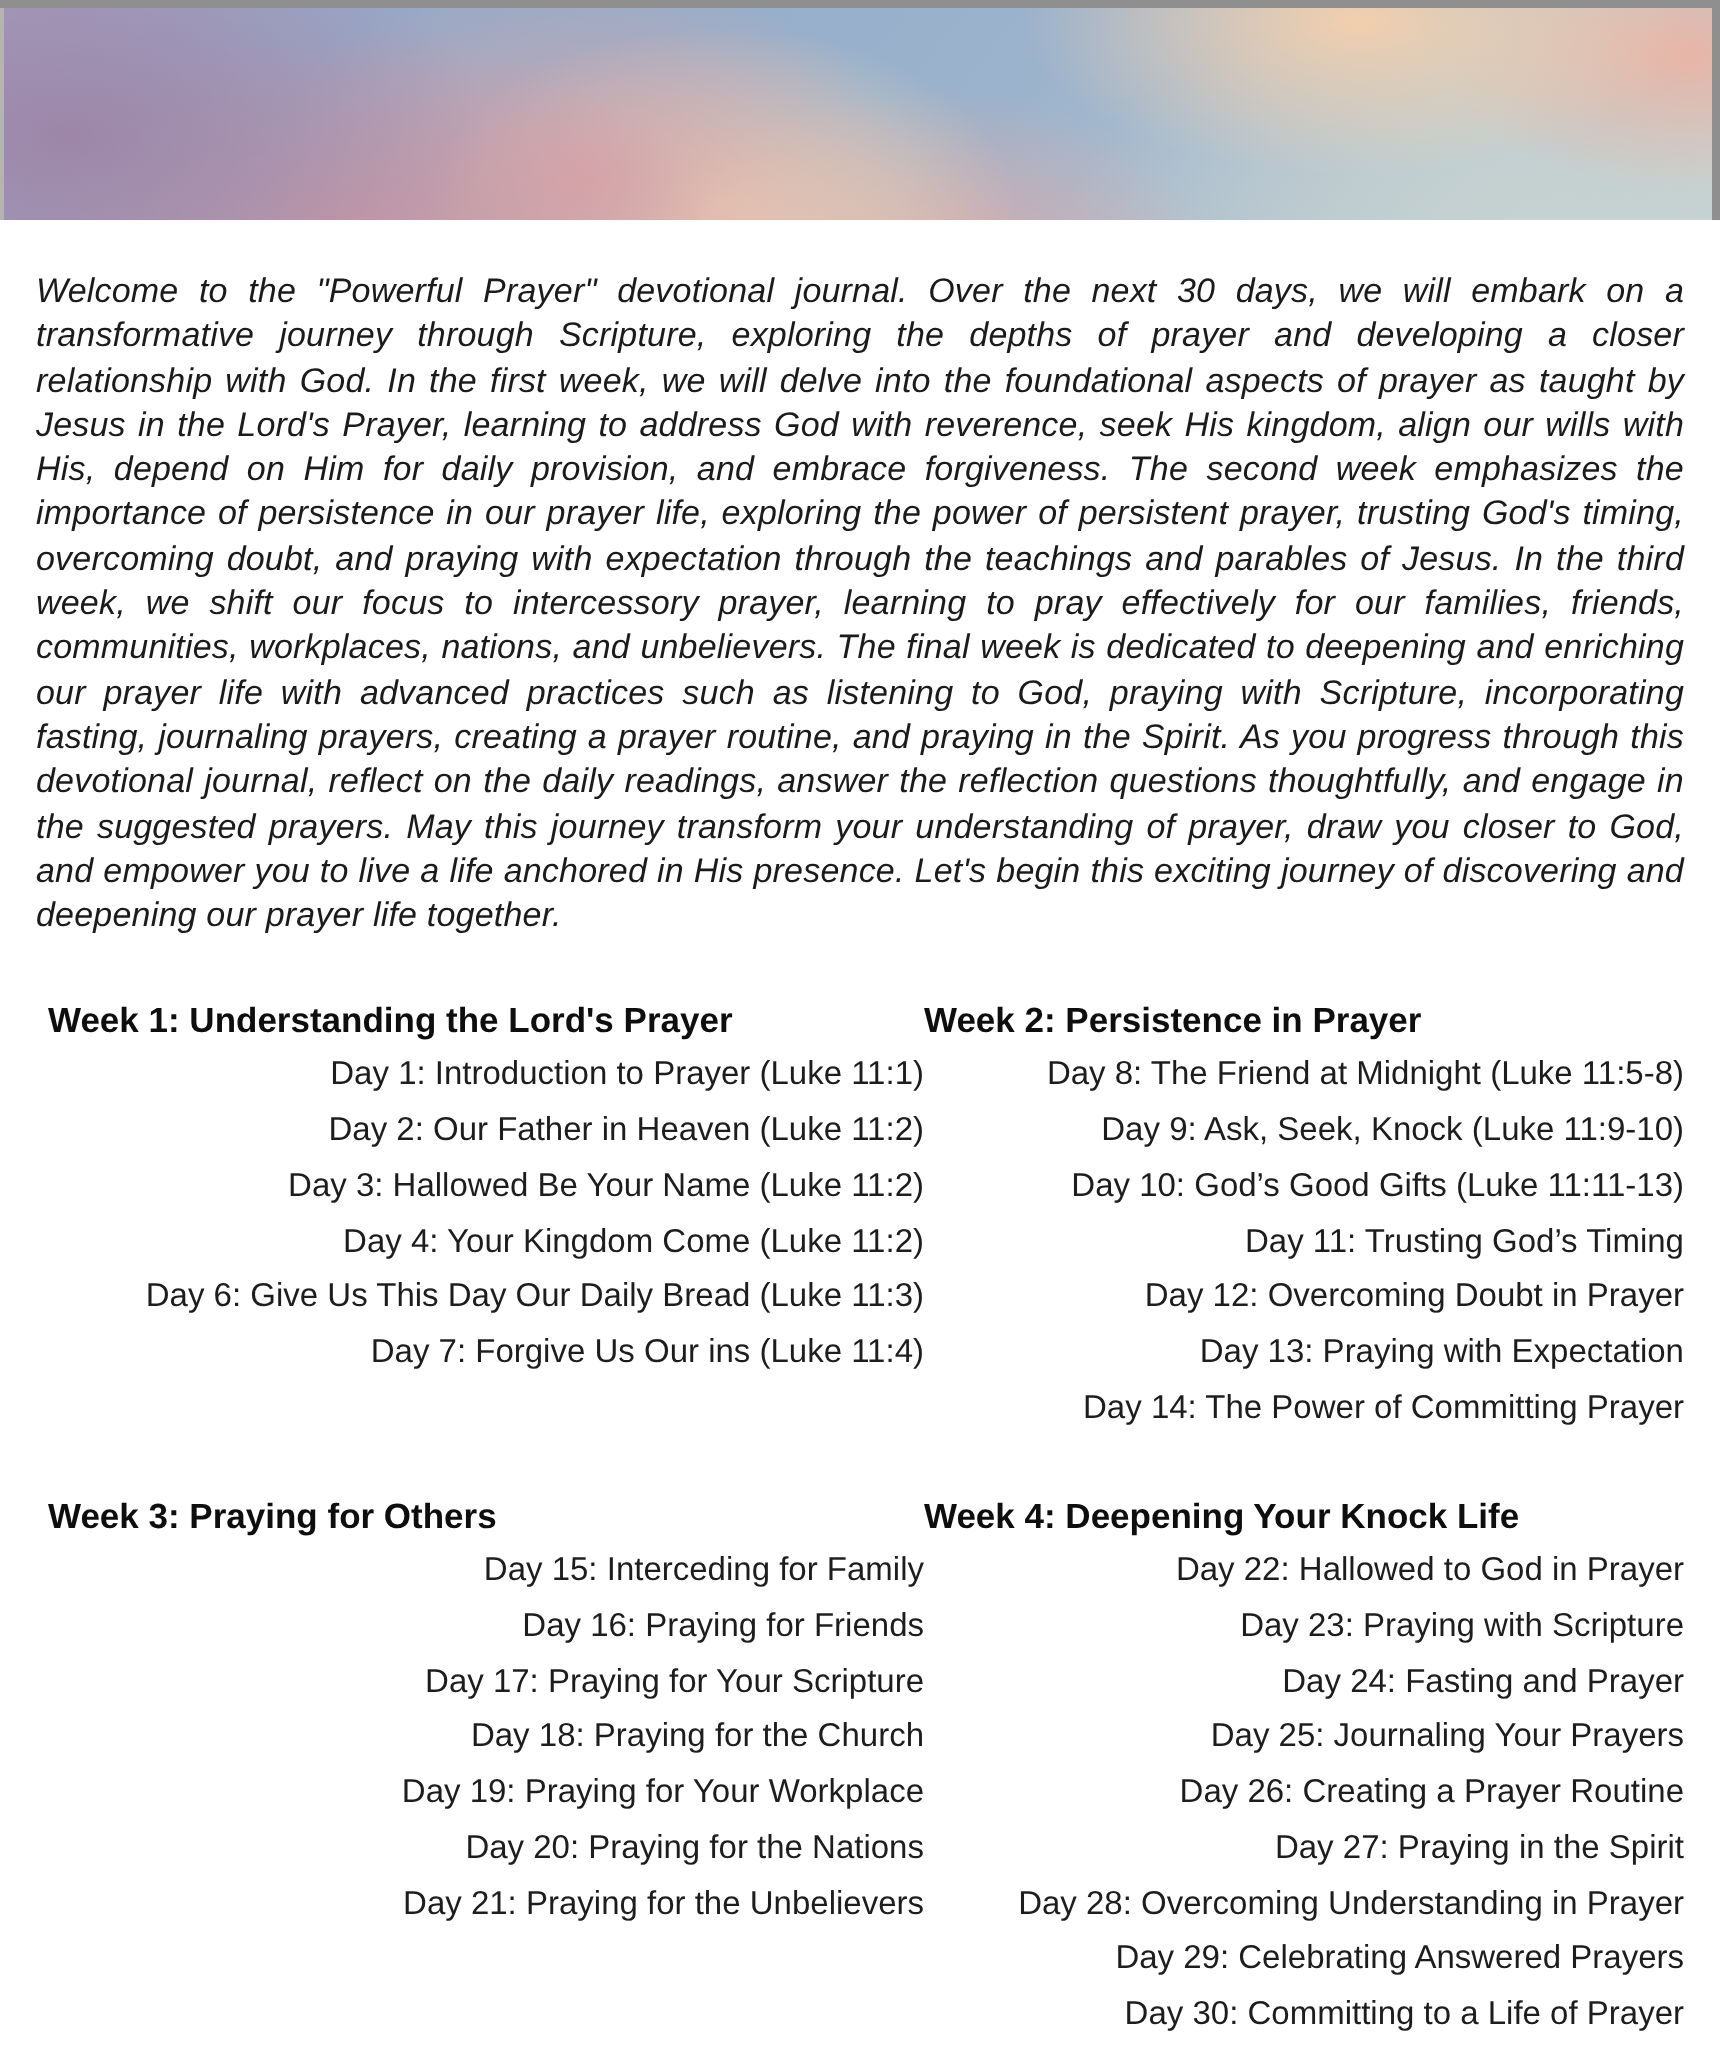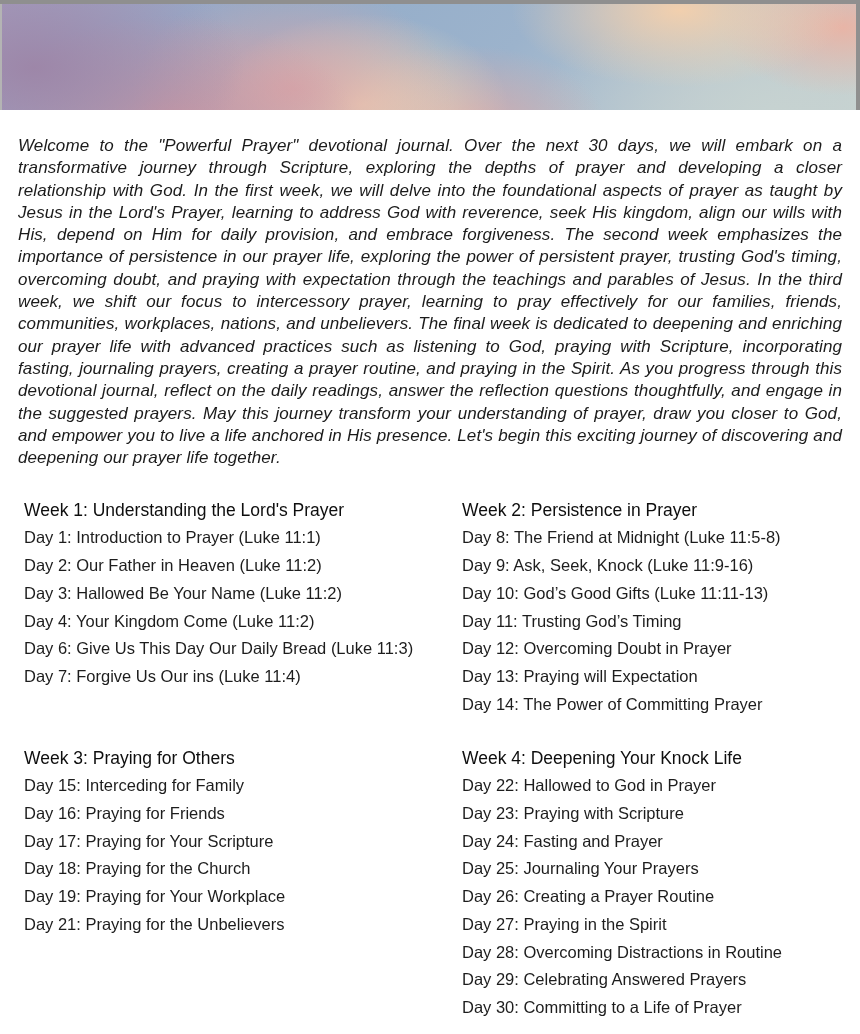--- a/index.html
+++ b/index.html
@@ -48,29 +48,30 @@
     letter-spacing: 0.1px;
   }
   .weeks-grid {
     display: grid;
     grid-template-columns: 438px 1fr;
     row-gap: 26px;
     margin: 27px 18px 0 24px;
   }
   .week-title {
     font-size: 17.5px;
-    font-weight: 400;
+    font-weight: 700;
     line-height: 28px;
     color: #0e0e0e;
   }
   .day-item {
     font-size: 16.5px;
     line-height: 27.7px;
     color: #1d1d1d;
     white-space: nowrap;
+    text-align: right;
   }
 </style>
 </head>
 <body>
 
 <div class="page">
 
   <div class="top-bar"></div>
 
   <div class="header-art" role="img" aria-label="watercolor sky with pink and purple clouds"></div>
@@ -83,43 +84,44 @@
         <div class="day-item">Day 1: Introduction to Prayer (Luke 11:1)</div>
         <div class="day-item">Day 2: Our Father in Heaven (Luke 11:2)</div>
         <div class="day-item">Day 3: Hallowed Be Your Name (Luke 11:2)</div>
         <div class="day-item">Day 4: Your Kingdom Come (Luke 11:2)</div>
         <div class="day-item">Day 6: Give Us This Day Our Daily Bread (Luke 11:3)</div>
         <div class="day-item">Day 7: Forgive Us Our ins (Luke 11:4)</div>
       </section>
       <section>
         <h2 class="week-title">Week 2: Persistence in Prayer</h2>
         <div class="day-item">Day 8: The Friend at Midnight (Luke 11:5-8)</div>
-        <div class="day-item">Day 9: Ask, Seek, Knock (Luke 11:9-16)</div>
+        <div class="day-item">Day 9: Ask, Seek, Knock (Luke 11:9-10)</div>
         <div class="day-item">Day 10: God’s Good Gifts (Luke 11:11-13)</div>
         <div class="day-item">Day 11: Trusting God’s Timing</div>
         <div class="day-item">Day 12: Overcoming Doubt in Prayer</div>
-        <div class="day-item">Day 13: Praying will Expectation</div>
+        <div class="day-item">Day 13: Praying with Expectation</div>
         <div class="day-item">Day 14: The Power of Committing Prayer</div>
       </section>
       <section>
         <h2 class="week-title">Week 3: Praying for Others</h2>
         <div class="day-item">Day 15: Interceding for Family</div>
         <div class="day-item">Day 16: Praying for Friends</div>
         <div class="day-item">Day 17: Praying for Your Scripture</div>
         <div class="day-item">Day 18: Praying for the Church</div>
         <div class="day-item">Day 19: Praying for Your Workplace</div>
+        <div class="day-item">Day 20: Praying for the Nations</div>
         <div class="day-item">Day 21: Praying for the Unbelievers</div>
       </section>
       <section>
         <h2 class="week-title">Week 4: Deepening Your Knock Life</h2>
         <div class="day-item">Day 22: Hallowed to God in Prayer</div>
         <div class="day-item">Day 23: Praying with Scripture</div>
         <div class="day-item">Day 24: Fasting and Prayer</div>
         <div class="day-item">Day 25: Journaling Your Prayers</div>
         <div class="day-item">Day 26: Creating a Prayer Routine</div>
         <div class="day-item">Day 27: Praying in the Spirit</div>
-        <div class="day-item">Day 28: Overcoming Distractions in Routine</div>
+        <div class="day-item">Day 28: Overcoming Understanding in Prayer</div>
         <div class="day-item">Day 29: Celebrating Answered Prayers</div>
         <div class="day-item">Day 30: Committing to a Life of Prayer</div>
       </section>
     </div>
 
 </div>
 
 </body></html>

